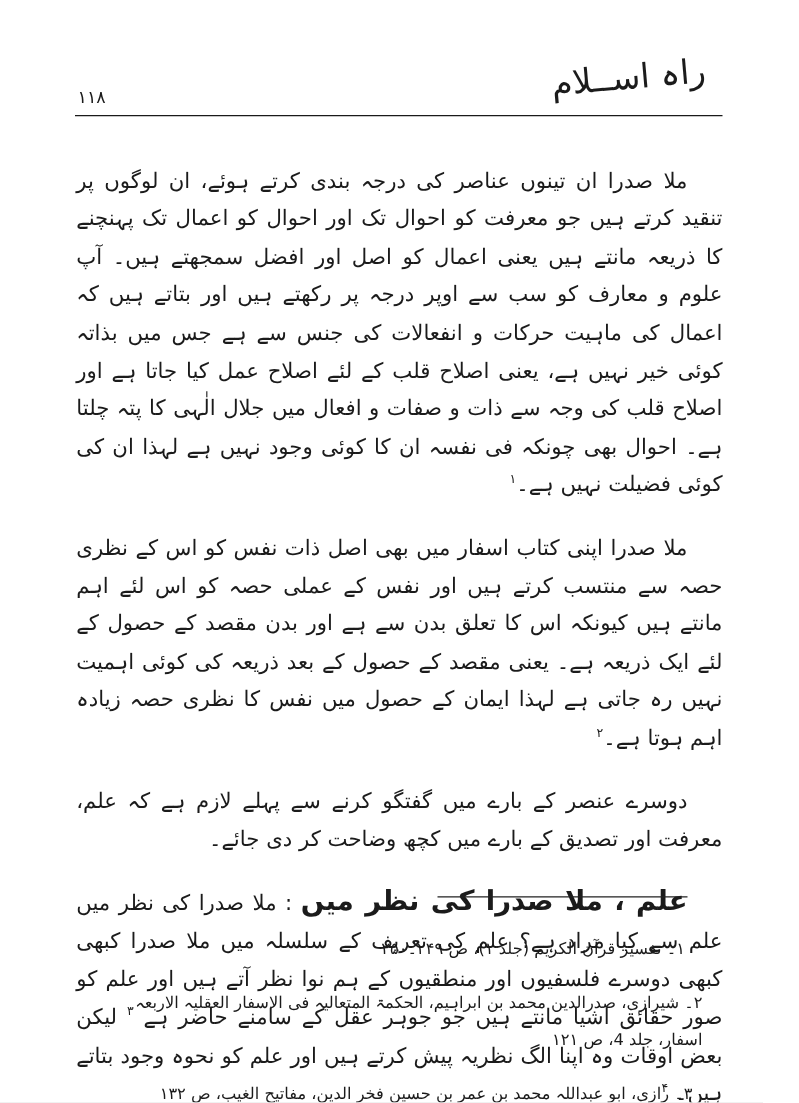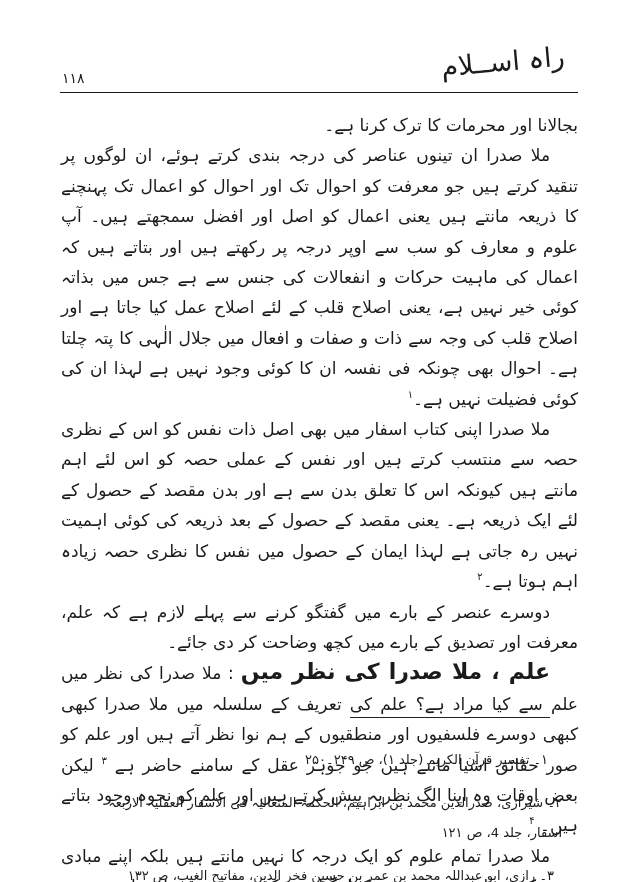--- a/index.html
+++ b/index.html
@@ -45,21 +45,21 @@
     position: absolute;
     top: 110px;
     right: 61px;
     width: 517px;
     font-size: 17px;
     line-height: 30.4px;
     text-align: justify;
     text-justify: inter-word;
   }
   .body-text p { margin: 0; }
-  .body-text p.indent { text-indent: 28px; }
+  .body-text p.indent { text-indent: 28px; margin-top: 20px; }
   .seg-bold {
     font-weight: 700;
     font-size: 22px;
   }
   sup.fn-mark {
     font-size: 10px;
     line-height: 0;
     vertical-align: super;
   }
   
@@ -90,21 +90,20 @@
 <div class="page">
 
   <div>
     <span class="book-title">راہ اســلام</span>
     <span class="page-number">۱۱۸</span>
     <div class="header-rule"></div>
   </div>
 
   <div class="body-text">
 
-    <p><span>بجالانا اور محرمات کا ترک کرنا ہے۔</span></p>
 
     <p class="indent"><span>ملا صدرا ان تینوں عناصر کی درجہ بندی کرتے ہوئے، ان لوگوں پر تنقید کرتے ہیں جو معرفت کو احوال تک اور احوال کو اعمال تک پہنچنے کا ذریعہ مانتے ہیں یعنی اعمال کو اصل اور افضل سمجھتے ہیں۔ آپ علوم و معارف کو سب سے اوپر درجہ پر رکھتے ہیں اور بتاتے ہیں کہ اعمال کی ماہیت حرکات و انفعالات کی جنس سے ہے جس میں بذاتہ کوئی خیر نہیں ہے، یعنی اصلاح قلب کے لئے اصلاح عمل کیا جاتا ہے اور اصلاح قلب کی وجہ سے ذات و صفات و افعال میں جلال الٰہی کا پتہ چلتا ہے۔ احوال بھی چونکہ فی نفسہ ان کا کوئی وجود نہیں ہے لہذا ان کی کوئی فضیلت نہیں ہے۔</span><sup class="fn-mark">۱</sup></p>
 
     <p class="indent"><span>ملا صدرا اپنی کتاب اسفار میں بھی اصل ذات نفس کو اس کے نظری حصہ سے منتسب کرتے ہیں اور نفس کے عملی حصہ کو اس لئے اہم مانتے ہیں کیونکہ اس کا تعلق بدن سے ہے اور بدن مقصد کے حصول کے لئے ایک ذریعہ ہے۔ یعنی مقصد کے حصول کے بعد ذریعہ کی کوئی اہمیت نہیں رہ جاتی ہے لہذا ایمان کے حصول میں نفس کا نظری حصہ زیادہ اہم ہوتا ہے۔</span><sup class="fn-mark">۲</sup></p>
 
     <p class="indent"><span>دوسرے عنصر کے بارے میں گفتگو کرنے سے پہلے لازم ہے کہ علم، معرفت اور تصدیق کے بارے میں کچھ وضاحت کر دی جائے۔</span></p>
 
     <p class="indent"><span class="seg-bold">علم ، ملا صدرا کی نظر میں</span><span> : ملا صدرا کی نظر میں علم سے کیا مراد ہے؟ علم کی تعریف کے سلسلہ میں ملا صدرا کبھی کبھی دوسرے فلسفیوں اور منطقیوں کے ہم نوا نظر آتے ہیں اور علم کو صور حقائق اشیا مانتے ہیں جو جوہر عقل کے سامنے حاضر ہے </span><sup class="fn-mark">۳</sup><span> لیکن بعض اوقات وہ اپنا الگ نظریہ پیش کرتے ہیں اور علم کو نحوہ وجود بتاتے ہیں۔ </span><sup class="fn-mark">۴</sup></p>
 
     <p class="indent"><span>ملا صدرا تمام علوم کو ایک درجہ کا نہیں مانتے ہیں بلکہ اپنے مبادی دینی کی بنیاد پر جن میں کہا گیا ہے کہ خیر و فضیلت ان مقدس موجودات اور معقولات صوریہ کے لئے ہے جو شر و تبدیلی و زوال سے مبرا ہیں جیسے</span></p>

